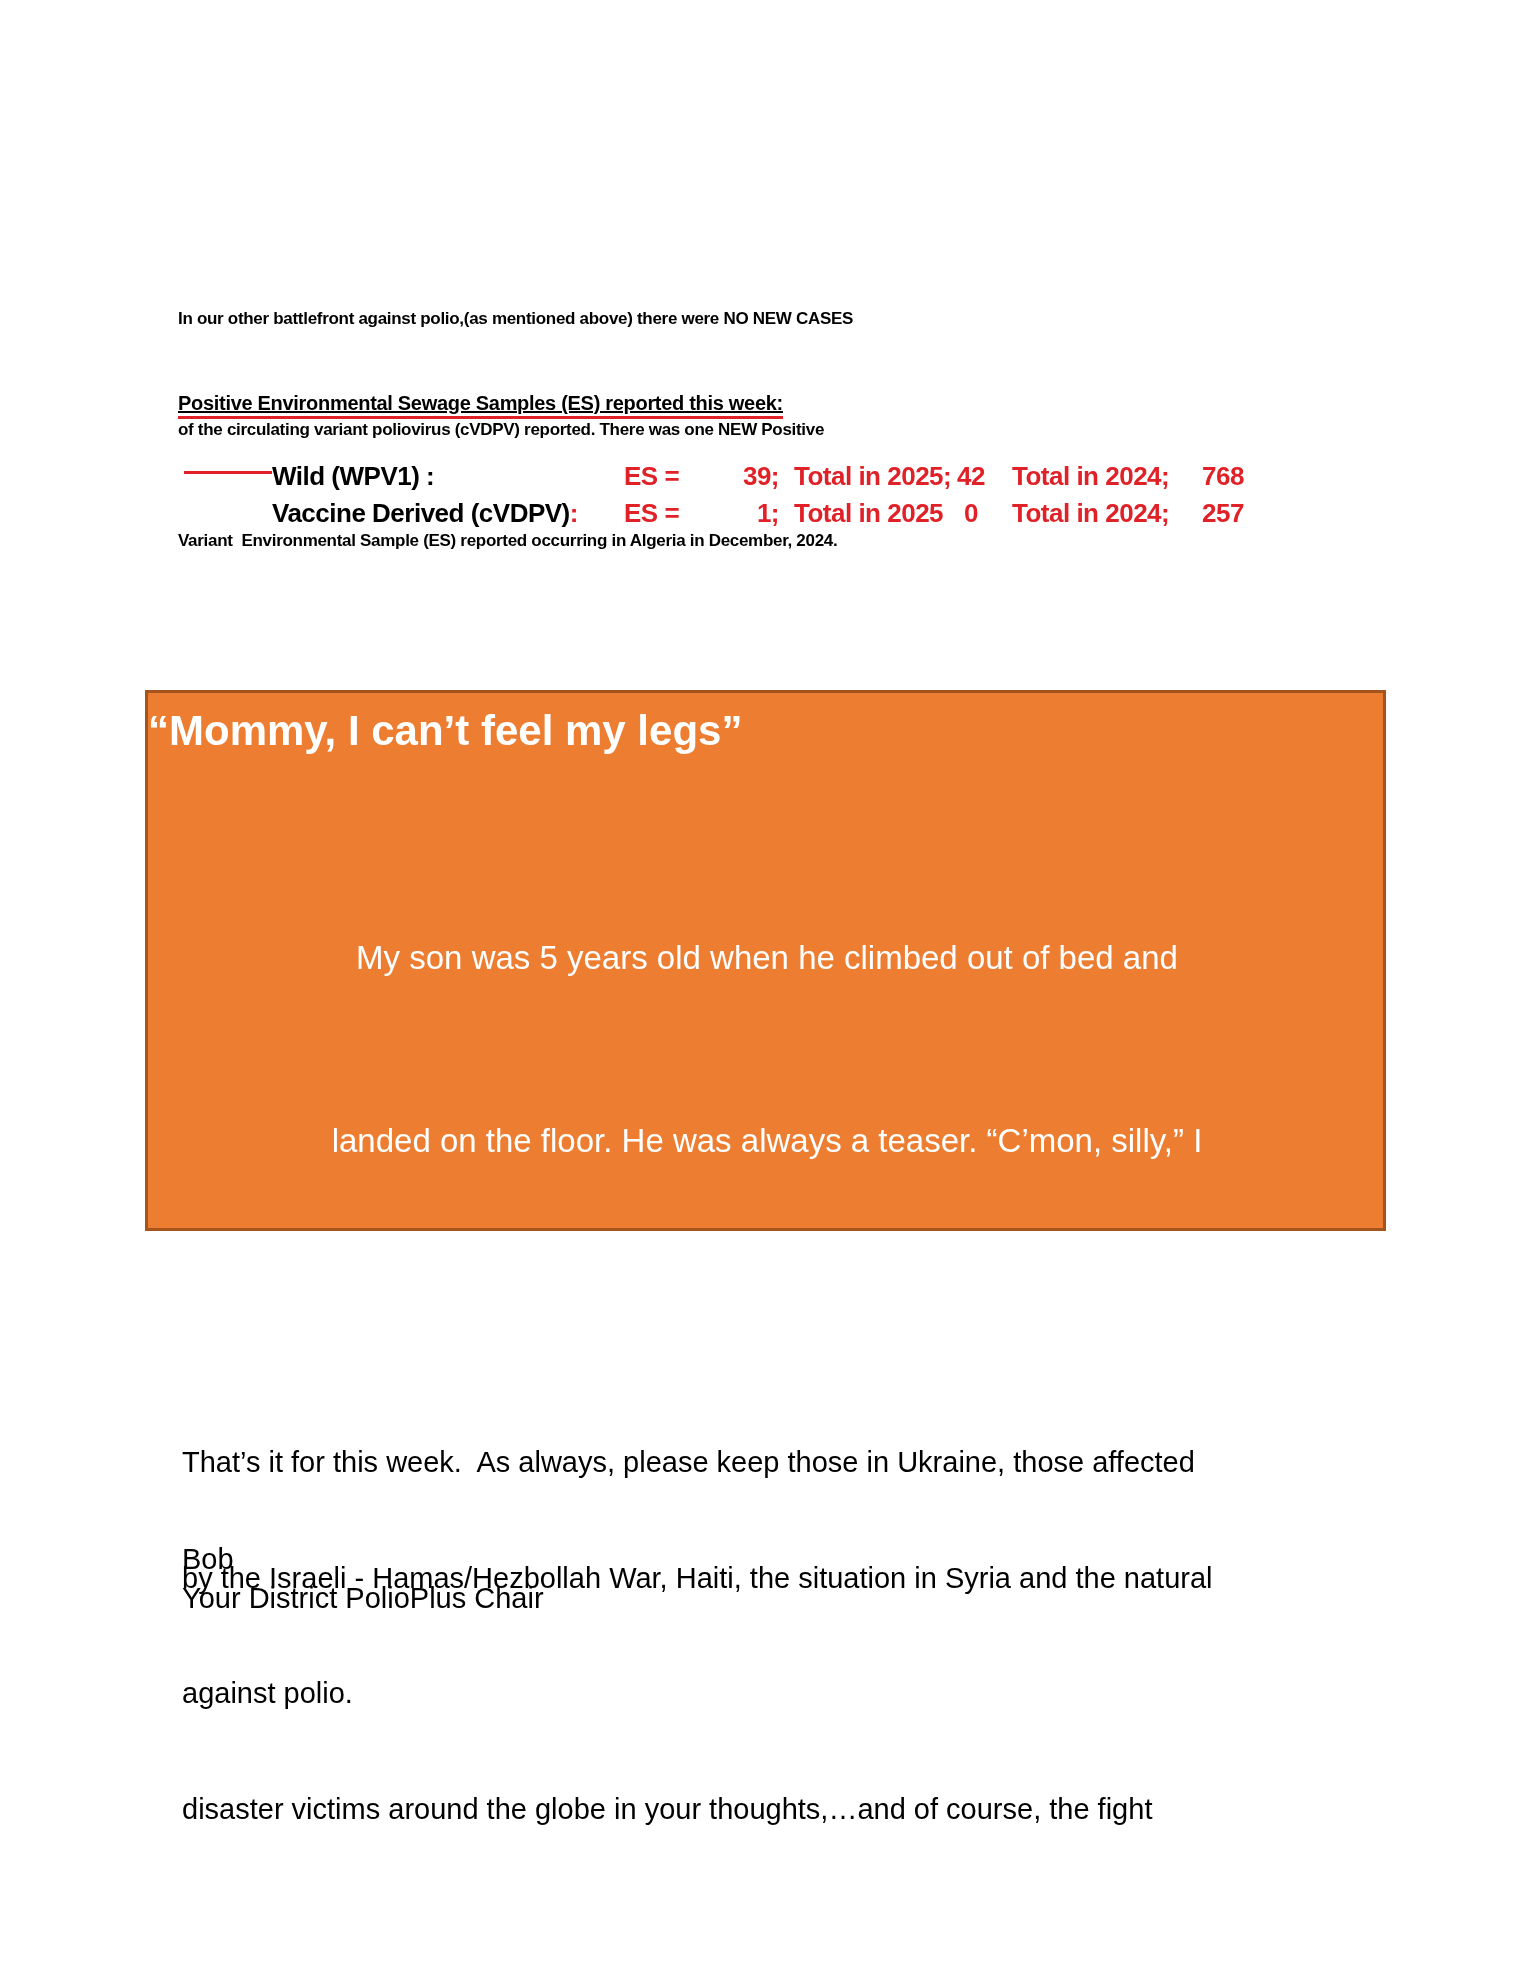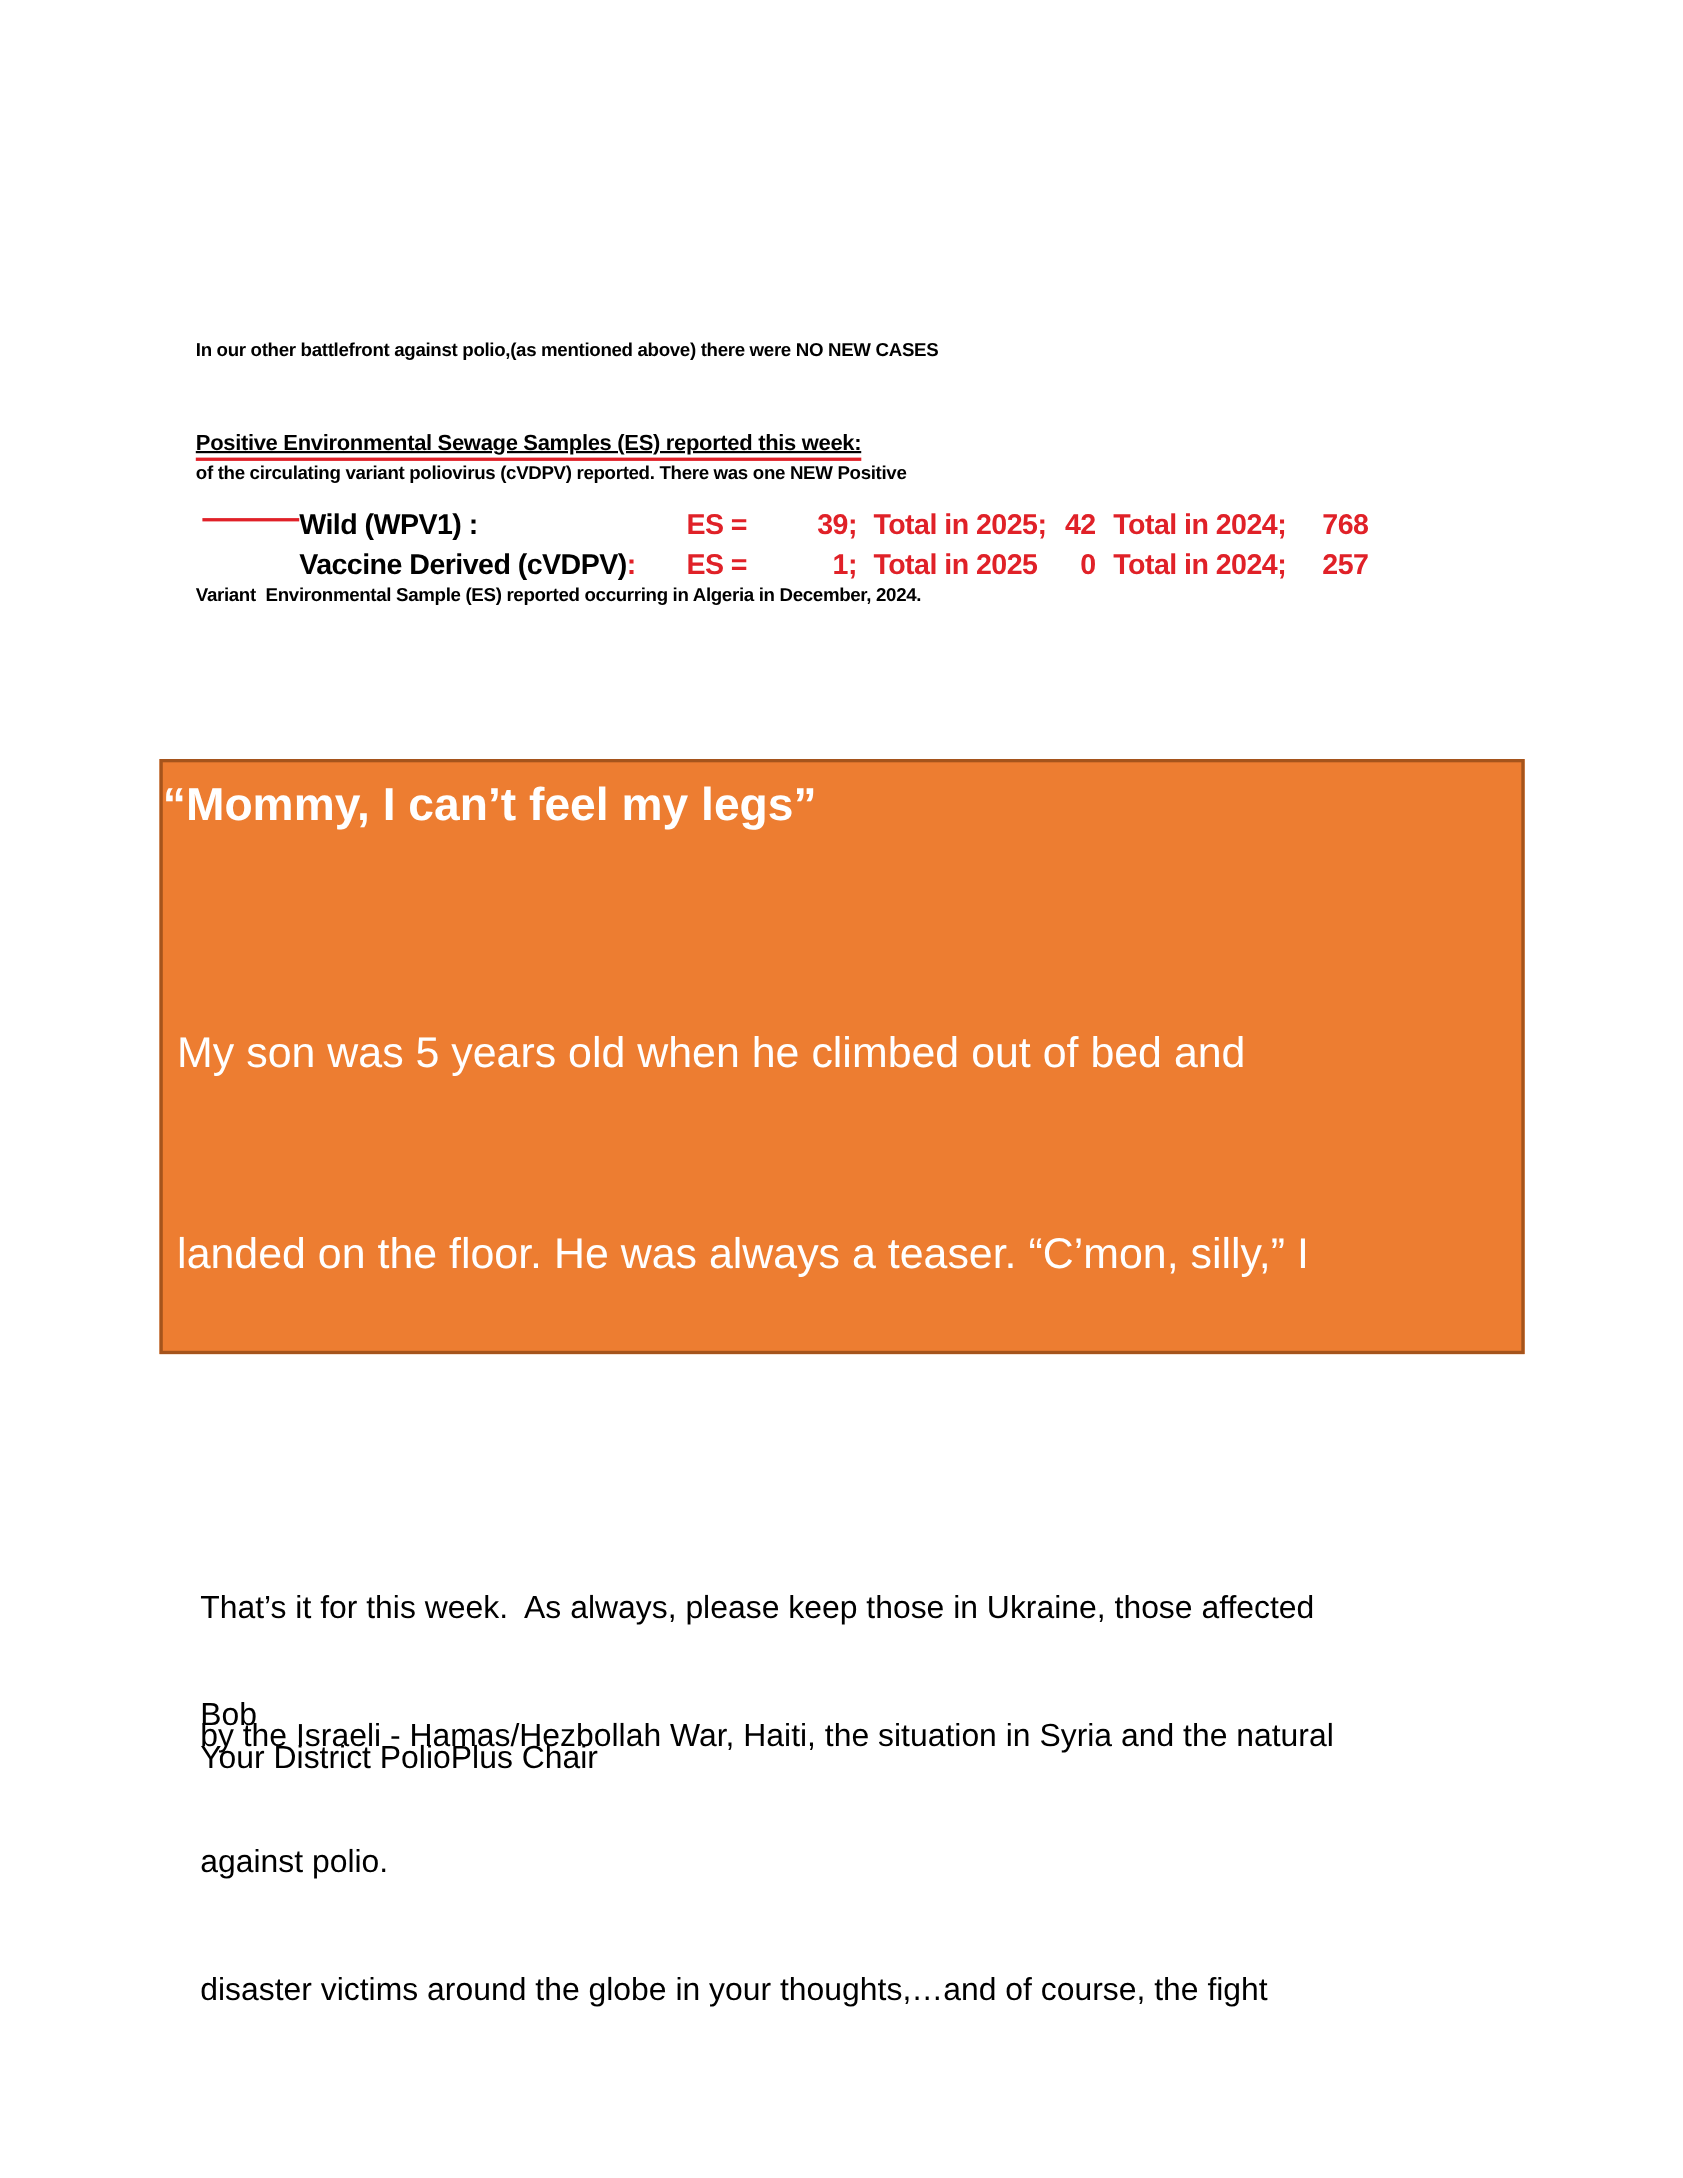--- a/index.html
+++ b/index.html
@@ -37,40 +37,41 @@
   .es-rows{left:184px;top:437px;font-weight:bold;font-size:26px;letter-spacing:-0.5px;}
   .es-row{display:flex;align-items:baseline;height:37px;white-space:pre;}
   .cell{display:inline-block;margin-top:24px;}
   .c-prefix{width:88px;align-self:flex-end;}
   .u-red{border-bottom:3px solid var(--stat-red);height:30px;}
   .c-label{width:352px;color:#000;}
   .c-label .colon{color:var(--stat-red);}
   .c-es{width:70px;color:var(--stat-red);}
   .c-esval{width:85px;text-align:right;color:var(--stat-red);}
   .c-t25{width:152px;margin-left:15px;color:var(--stat-red);}
-  .c-v25{width:50px;text-align:right;color:var(--stat-red);}
+  .c-v25{width:50px;text-align:center;color:var(--stat-red);}
   .c-t24{width:152px;margin-left:16px;color:var(--stat-red);}
   .c-v24{width:80px;text-align:right;color:var(--stat-red);}
   
   .story-box{
     left:145px;top:690px;width:1241px;height:541px;
     background:var(--box-orange);
     border:3px solid var(--box-border);
     color:#fff;
     overflow:hidden;
   }
   .story-title{
     margin-top:14px;
     text-align:left;
     font-size:42px;font-weight:bold;
   }
   .story-body{
     margin:50px 10px 0 13px;
-    font-size:39px;line-height:61px;
+    font-size:33px;line-height:61px;
     white-space:pre-wrap;
+    text-align:center;
   }
   
   .closing{
     left:182px;top:1366px;width:1190px;
     font-size:29px;line-height:38.5px;
     white-space:pre-wrap;
   }
   .signature{
     left:182px;top:1540px;
     font-size:29px;line-height:38.5px;

